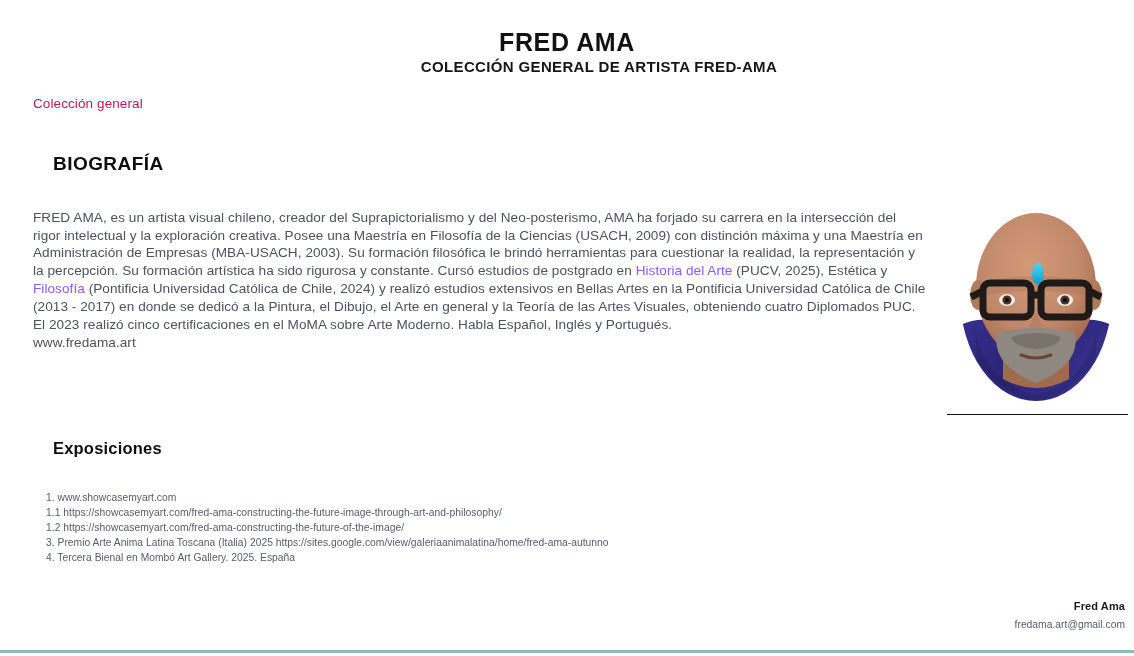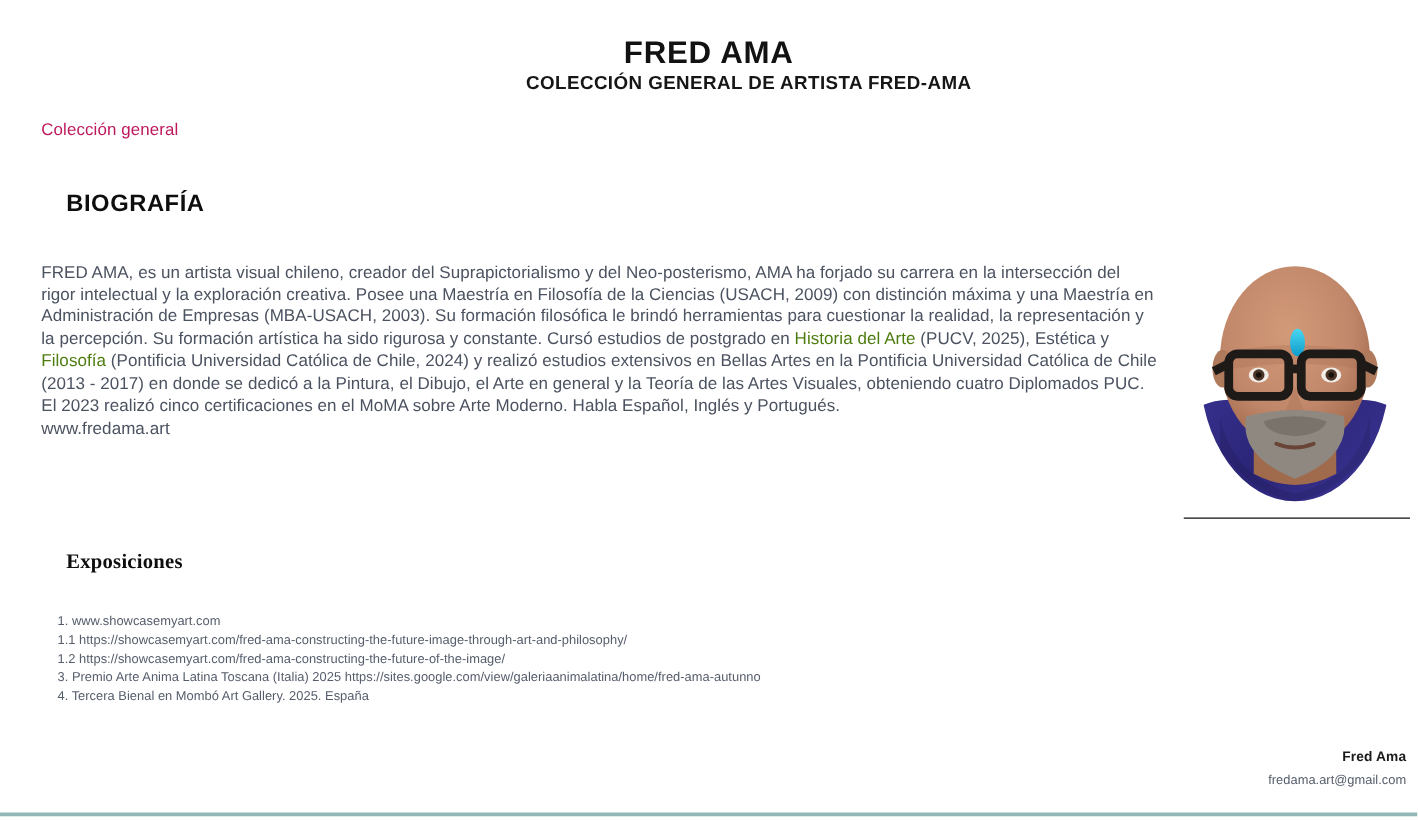--- a/index.html
+++ b/index.html
@@ -70,37 +70,36 @@
     font-weight: 700;
     color: #0e0e0e;
     letter-spacing: 0.45px;
     margin-left: 20px;
   }
   .section-heading.bio { top: 153px; }
   .section-heading.expo {
     top: 439px;
     font-size: 16.5px;
     letter-spacing: 0.2px;
-    font-family: Liberation Serif, serif;
   }
 
   
   .bio-body {
     position: absolute;
     top: 195px;
     left: 33px;
     width: 893px;
     font-size: 13.6px;
     line-height: 17.9px;
     color: #4b5260;
     text-align: left;
     letter-spacing: 0.05px;
   }
   .bio-body .accent {
-    color: #4d7c0f;
+    color: #8b5cf6;
   }
   .bio-body .site {
     display: block;
   }
 
   
   .portrait-wrap {
     position: absolute;
     top: 183px;
     left: 941px;

